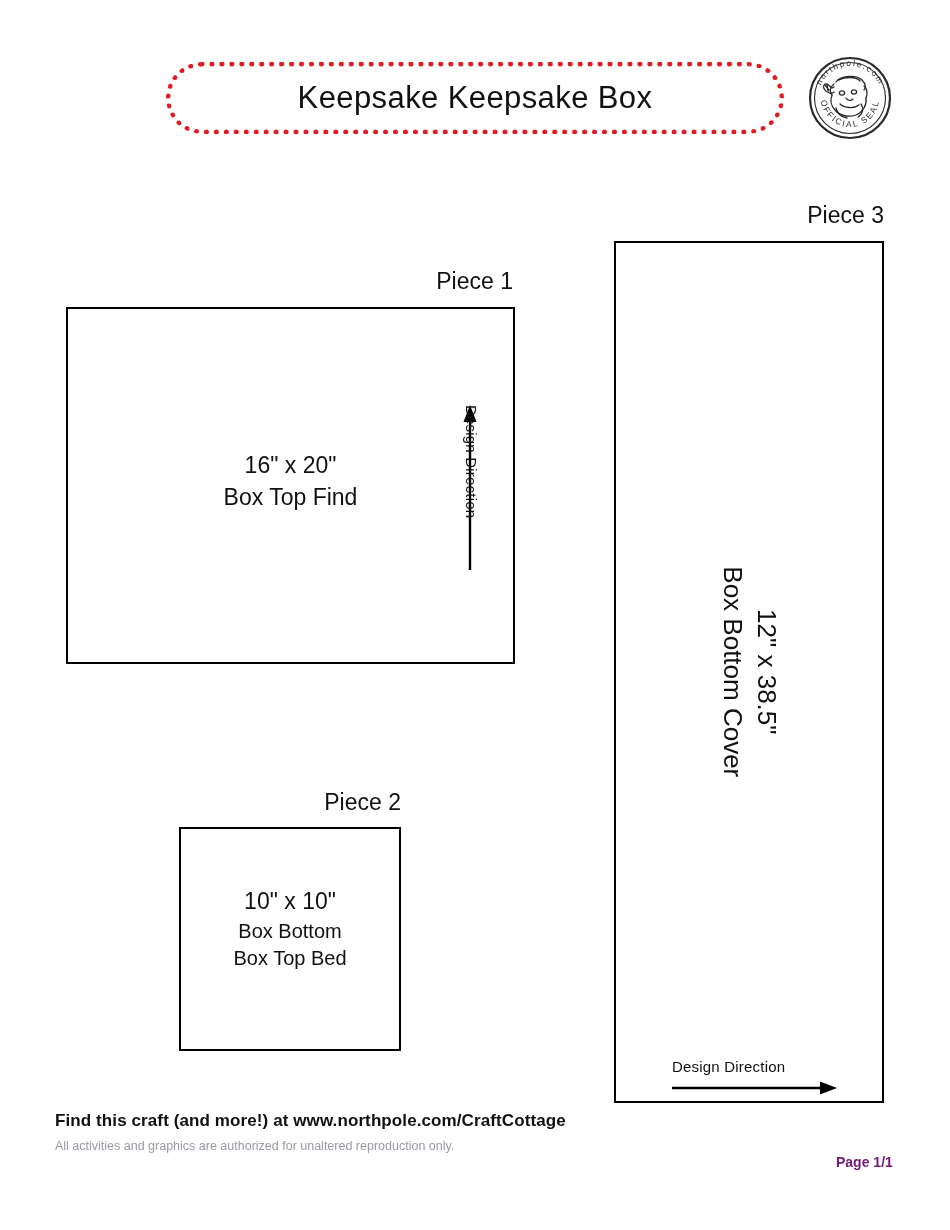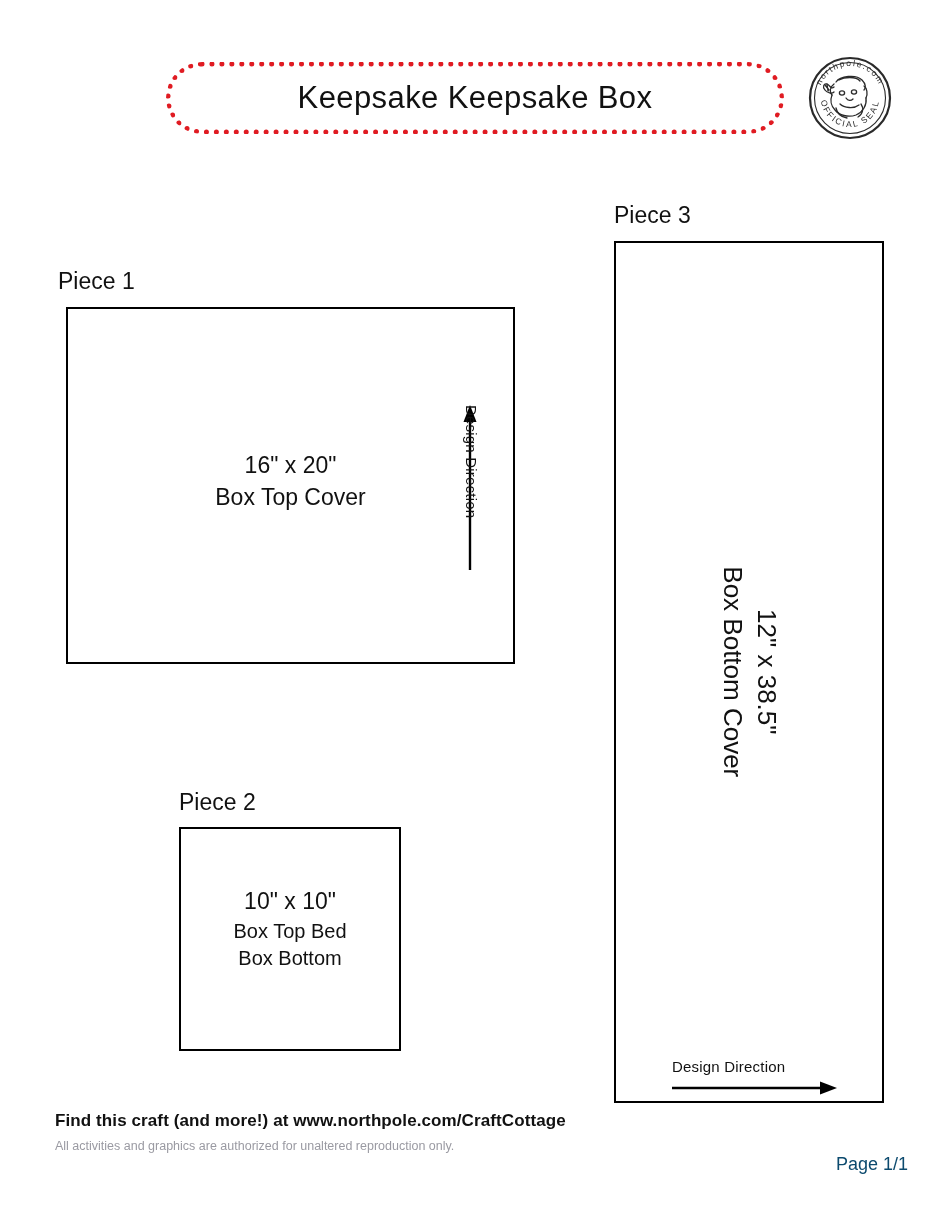--- a/index.html
+++ b/index.html
@@ -46,21 +46,21 @@
     width: 88px;
     height: 88px;
   }
 
   
   .piece-label {
     position: absolute;
     font-size: 23px;
     font-weight: 400;
     color: #111111;
-    text-align: left;
+    text-align: right;
     white-space: nowrap;
   }
   .piece-box {
     position: absolute;
     border: 2px solid #000000;
     box-sizing: border-box;
     background: #ffffff;
   }
   .piece-caption {
     position: absolute;
@@ -71,21 +71,21 @@
   }
   .cap-dim {
     font-size: 23px;
   }
   .cap-line {
     font-size: 20px;
   }
 
   
   #piece-1-label {
-    left: 58px;
+    left: 64px;
     top: 268px;
     width: 449px;
   }
   #piece-1-box {
     left: 66px;
     top: 307px;
     width: 449px;
     height: 357px;
   }
   #piece-1-caption {
@@ -216,23 +216,24 @@
     top: 1138px;
     font-size: 12.5px;
     line-height: 1.38;
     color: #9a9aa2;
     white-space: nowrap;
   }
   #footer-page-number {
     position: absolute;
     left: 836px;
     top: 1154px;
-    font-size: 18px;
-    color: #0c4a6e;
-    white-space: nowrap;
+    font-size: 14px;
+    color: #701a75;
+    white-space: nowrap;
+    font-weight: bold;
   }
 </style>
 </head>
 <body>
 
 <div id="page-title-banner">
   <div id="page-title-text">Keepsake Keepsake Box</div>
 </div>
 
 <div id="seal-logo">
@@ -265,36 +266,36 @@
       <path d="M19 31 L23 36 M21 30 L22 37"></path>
       <path d="M33 26 C38 23, 50 22, 54 27"></path>
     </g>
   </svg>
 </div>
 
 <div class="piece-label" id="piece-1-label">Piece 1</div>
 <div class="piece-box" id="piece-1-box"></div>
 <div class="piece-caption" id="piece-1-caption">
   <div class="cap-dim">16" x 20"</div>
-  <div class="cap-dim">Box Top Cover</div>
+  <div class="cap-dim">Box Top Find</div>
 </div>
 <div id="piece-1-direction">
   <svg id="piece-1-direction-arrow" viewBox="0 0 20 165" xmlns="http://www.w3.org/2000/svg">
     <line x1="10" y1="165" x2="10" y2="14" stroke="#000000" stroke-width="2.4"></line>
     <polygon points="10,0 3.5,17 16.5,17" fill="#000000"></polygon>
   </svg>
   <div id="piece-1-direction-label">Design Direction</div>
 </div>
 
 <div class="piece-label" id="piece-2-label">Piece 2</div>
 <div class="piece-box" id="piece-2-box"></div>
 <div class="piece-caption" id="piece-2-caption">
   <div class="cap-dim">10" x 10"</div>
+  <div class="cap-line">Box Bottom</div>
   <div class="cap-line">Box Top Bed</div>
-  <div class="cap-line">Box Bottom</div>
 </div>
 
 <div class="piece-label" id="piece-3-label">Piece 3</div>
 <div class="piece-box" id="piece-3-box"></div>
 <div id="piece-3-caption">
   <div id="piece-3-caption-inner">
     <div class="cap-dim">12" x 38.5"</div>
     <div class="cap-line">Box Bottom Cover</div>
   </div>
 </div>

